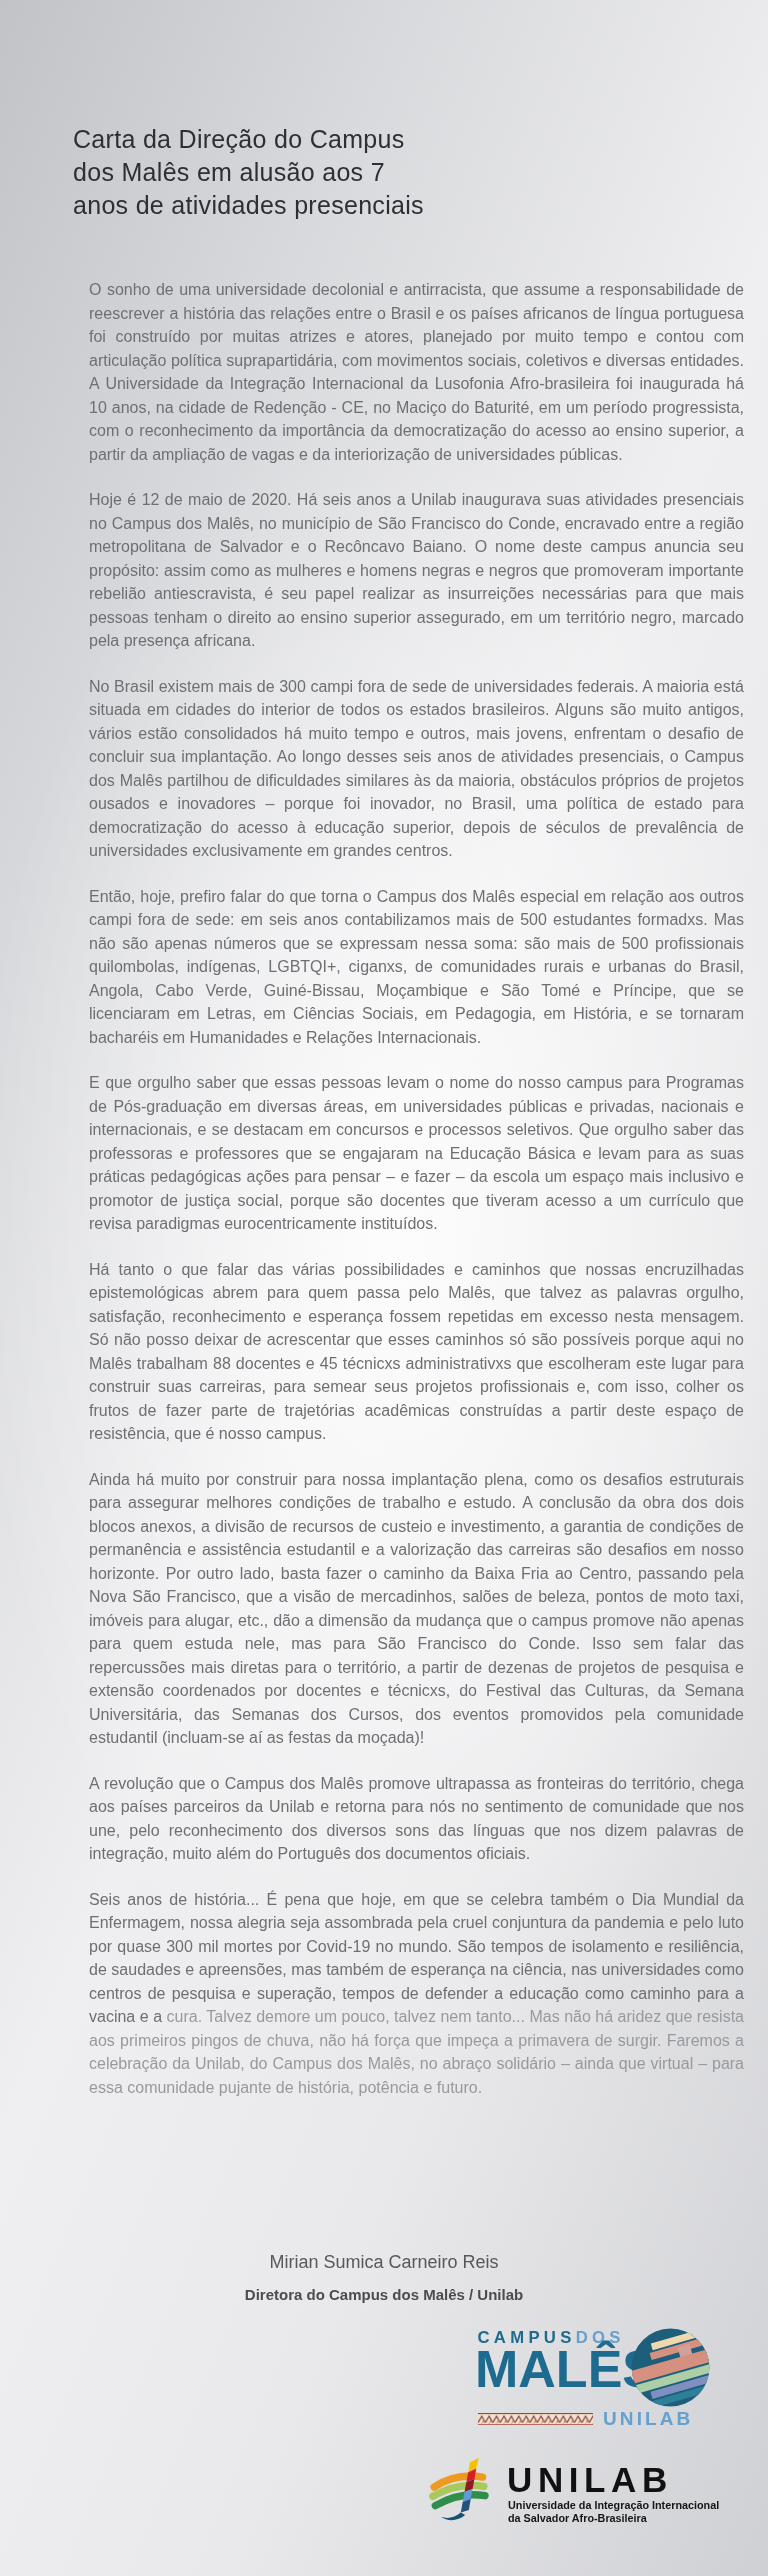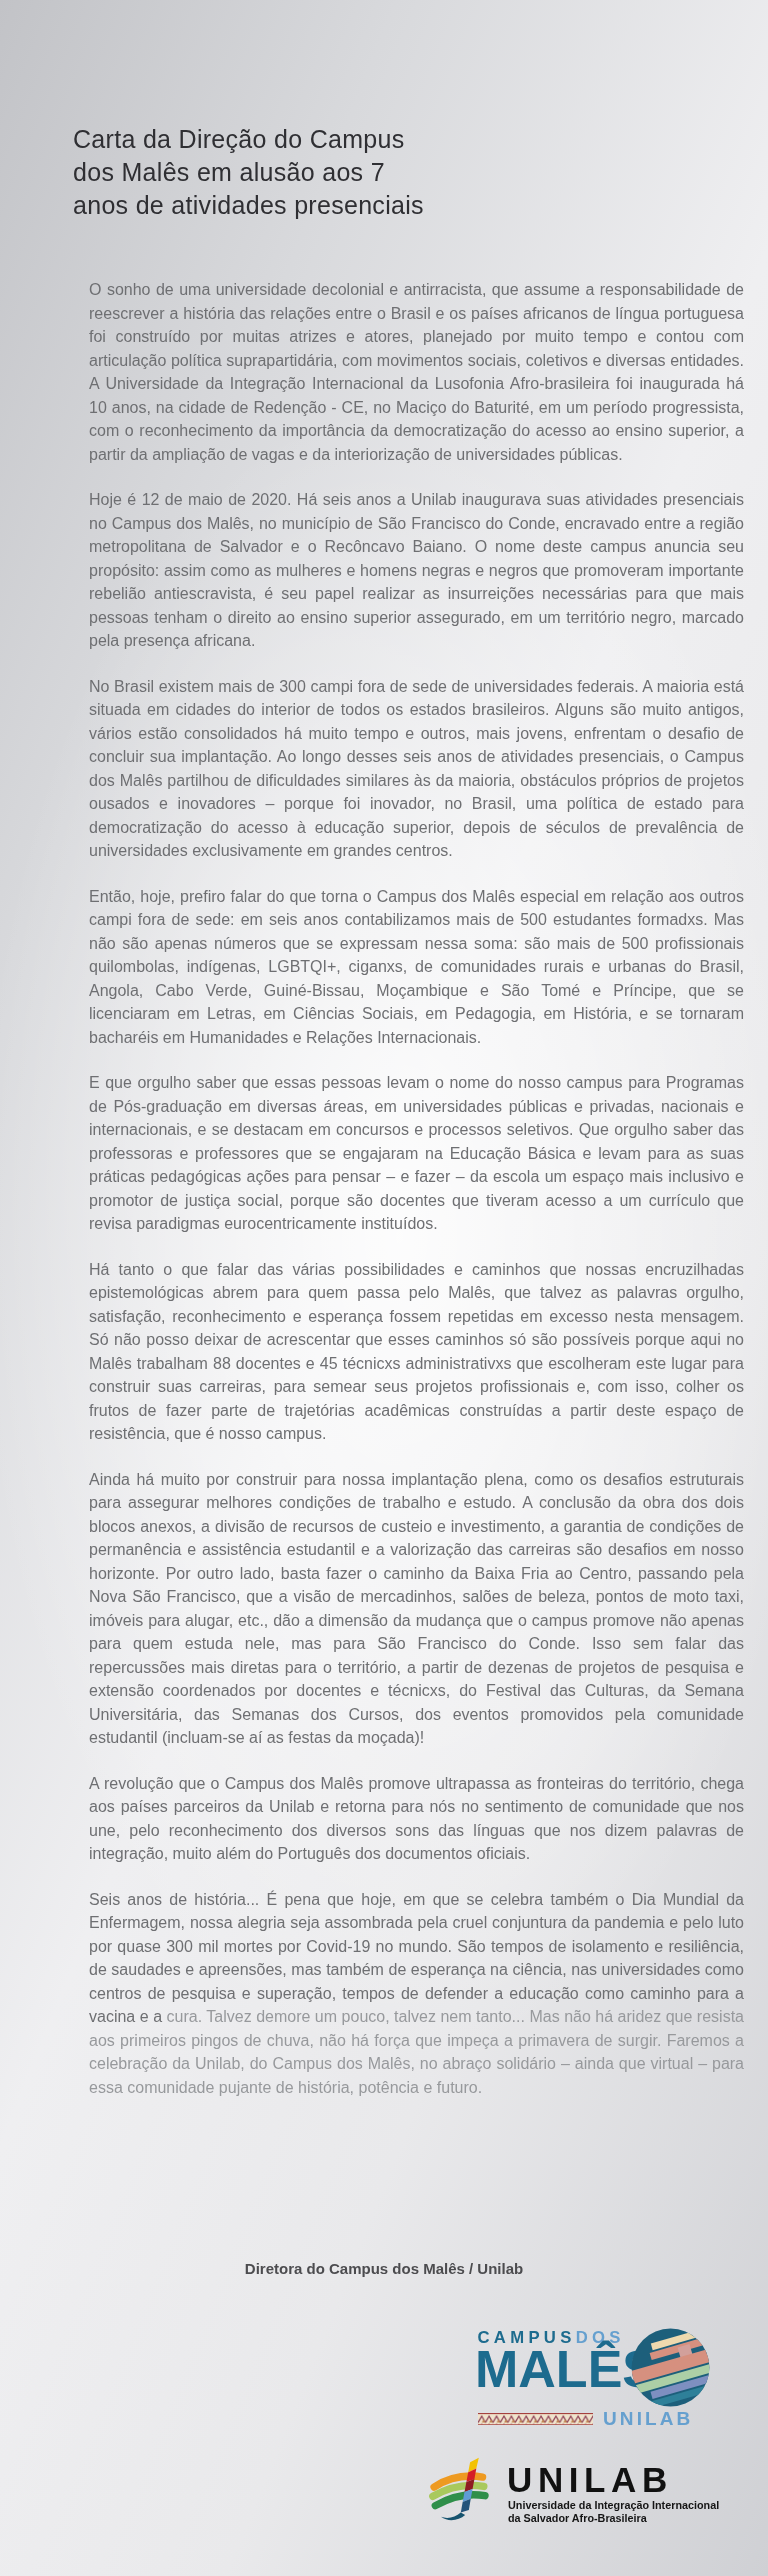--- a/index.html
+++ b/index.html
@@ -67,20 +67,21 @@
     <p>Então, hoje, prefiro falar do que torna o Campus dos Malês especial em relação aos outros campi fora de sede: em seis anos contabilizamos mais de 500 estudantes formadxs. Mas não são apenas números que se expressam nessa soma: são mais de 500 profissionais quilombolas, indígenas, LGBTQI+, ciganxs, de comunidades rurais e urbanas do Brasil, Angola, Cabo Verde, Guiné-Bissau, Moçambique e São Tomé e Príncipe, que se licenciaram em Letras, em Ciências Sociais, em Pedagogia, em História, e se tornaram bacharéis em Humanidades e Relações Internacionais.</p>
     <p>E que orgulho saber que essas pessoas levam o nome do nosso campus para Programas de Pós-graduação em diversas áreas, em universidades públicas e privadas, nacionais e internacionais, e se destacam em concursos e processos seletivos. Que orgulho saber das professoras e professores que se engajaram na Educação Básica e levam para as suas práticas pedagógicas ações para pensar – e fazer – da escola um espaço mais inclusivo e promotor de justiça social, porque são docentes que tiveram acesso a um currículo que revisa paradigmas eurocentricamente instituídos.</p>
     <p>Há tanto o que falar das várias possibilidades e caminhos que nossas encruzilhadas epistemológicas abrem para quem passa pelo Malês, que talvez as palavras orgulho, satisfação, reconhecimento e esperança fossem repetidas em excesso nesta mensagem. Só não posso deixar de acrescentar que esses caminhos só são possíveis porque aqui no Malês trabalham 88 docentes e 45 técnicxs administrativxs que escolheram este lugar para construir suas carreiras, para semear seus projetos profissionais e, com isso, colher os frutos de fazer parte de trajetórias acadêmicas construídas a partir deste espaço de resistência, que é nosso campus.</p>
     <p>Ainda há muito por construir para nossa implantação plena, como os desafios estruturais para assegurar melhores condições de trabalho e estudo. A conclusão da obra dos dois blocos anexos, a divisão de recursos de custeio e investimento, a garantia de condições de permanência e assistência estudantil e a valorização das carreiras são desafios em nosso horizonte. Por outro lado, basta fazer o caminho da Baixa Fria ao Centro, passando pela Nova São Francisco, que a visão de mercadinhos, salões de beleza, pontos de moto taxi, imóveis para alugar, etc., dão a dimensão da mudança que o campus promove não apenas para quem estuda nele, mas para São Francisco do Conde. Isso sem falar das repercussões mais diretas para o território, a partir de dezenas de projetos de pesquisa e extensão coordenados por docentes e técnicxs, do Festival das Culturas, da Semana Universitária, das Semanas dos Cursos, dos eventos promovidos pela comunidade estudantil (incluam-se aí as festas da moçada)!</p>
     <p>A revolução que o Campus dos Malês promove ultrapassa as fronteiras do território, chega aos países parceiros da Unilab e retorna para nós no sentimento de comunidade que nos une, pelo reconhecimento dos diversos sons das línguas que nos dizem palavras de integração, muito além do Português dos documentos oficiais.</p>
     <p><span>Seis anos de história... É pena que hoje, em que se celebra também o Dia Mundial da Enfermagem, nossa alegria seja assombrada pela cruel conjuntura da pandemia e pelo luto por quase 300 mil mortes por Covid-19 no mundo. São tempos de isolamento e resiliência, de saudades e apreensões, mas também de esperança na ciência, nas universidades como centros de pesquisa e superação, tempos de defender a educação como caminho para a vacina e a </span><span class="light">cura. Talvez demore um pouco, talvez nem tanto... Mas não há aridez que resista aos primeiros pingos de chuva, não há força que impeça a primavera de surgir. Faremos a celebração da Unilab, do Campus dos Malês, no abraço solidário – ainda que virtual – para essa comunidade pujante de história, potência e futuro.</span></p>
   </div>
 
 
   <div class="signature">
+    <p class="sig-name">Mirian Sumica Carneiro Reis</p>
     <p class="sig-role">Diretora do Campus dos Malês / Unilab</p>
   </div>
 
   <div class="males-logo">
     <div class="males-line1"><span>CAMPUS</span><span class="dos">DOS</span></div>
     <div class="males-word">MALÊS</div>
 
     <svg class="males-pattern" width="115" height="12.4" viewBox="0 0 186 20">
       <defs>
         <pattern id="zz" width="12" height="20" patternUnits="userSpaceOnUse">

